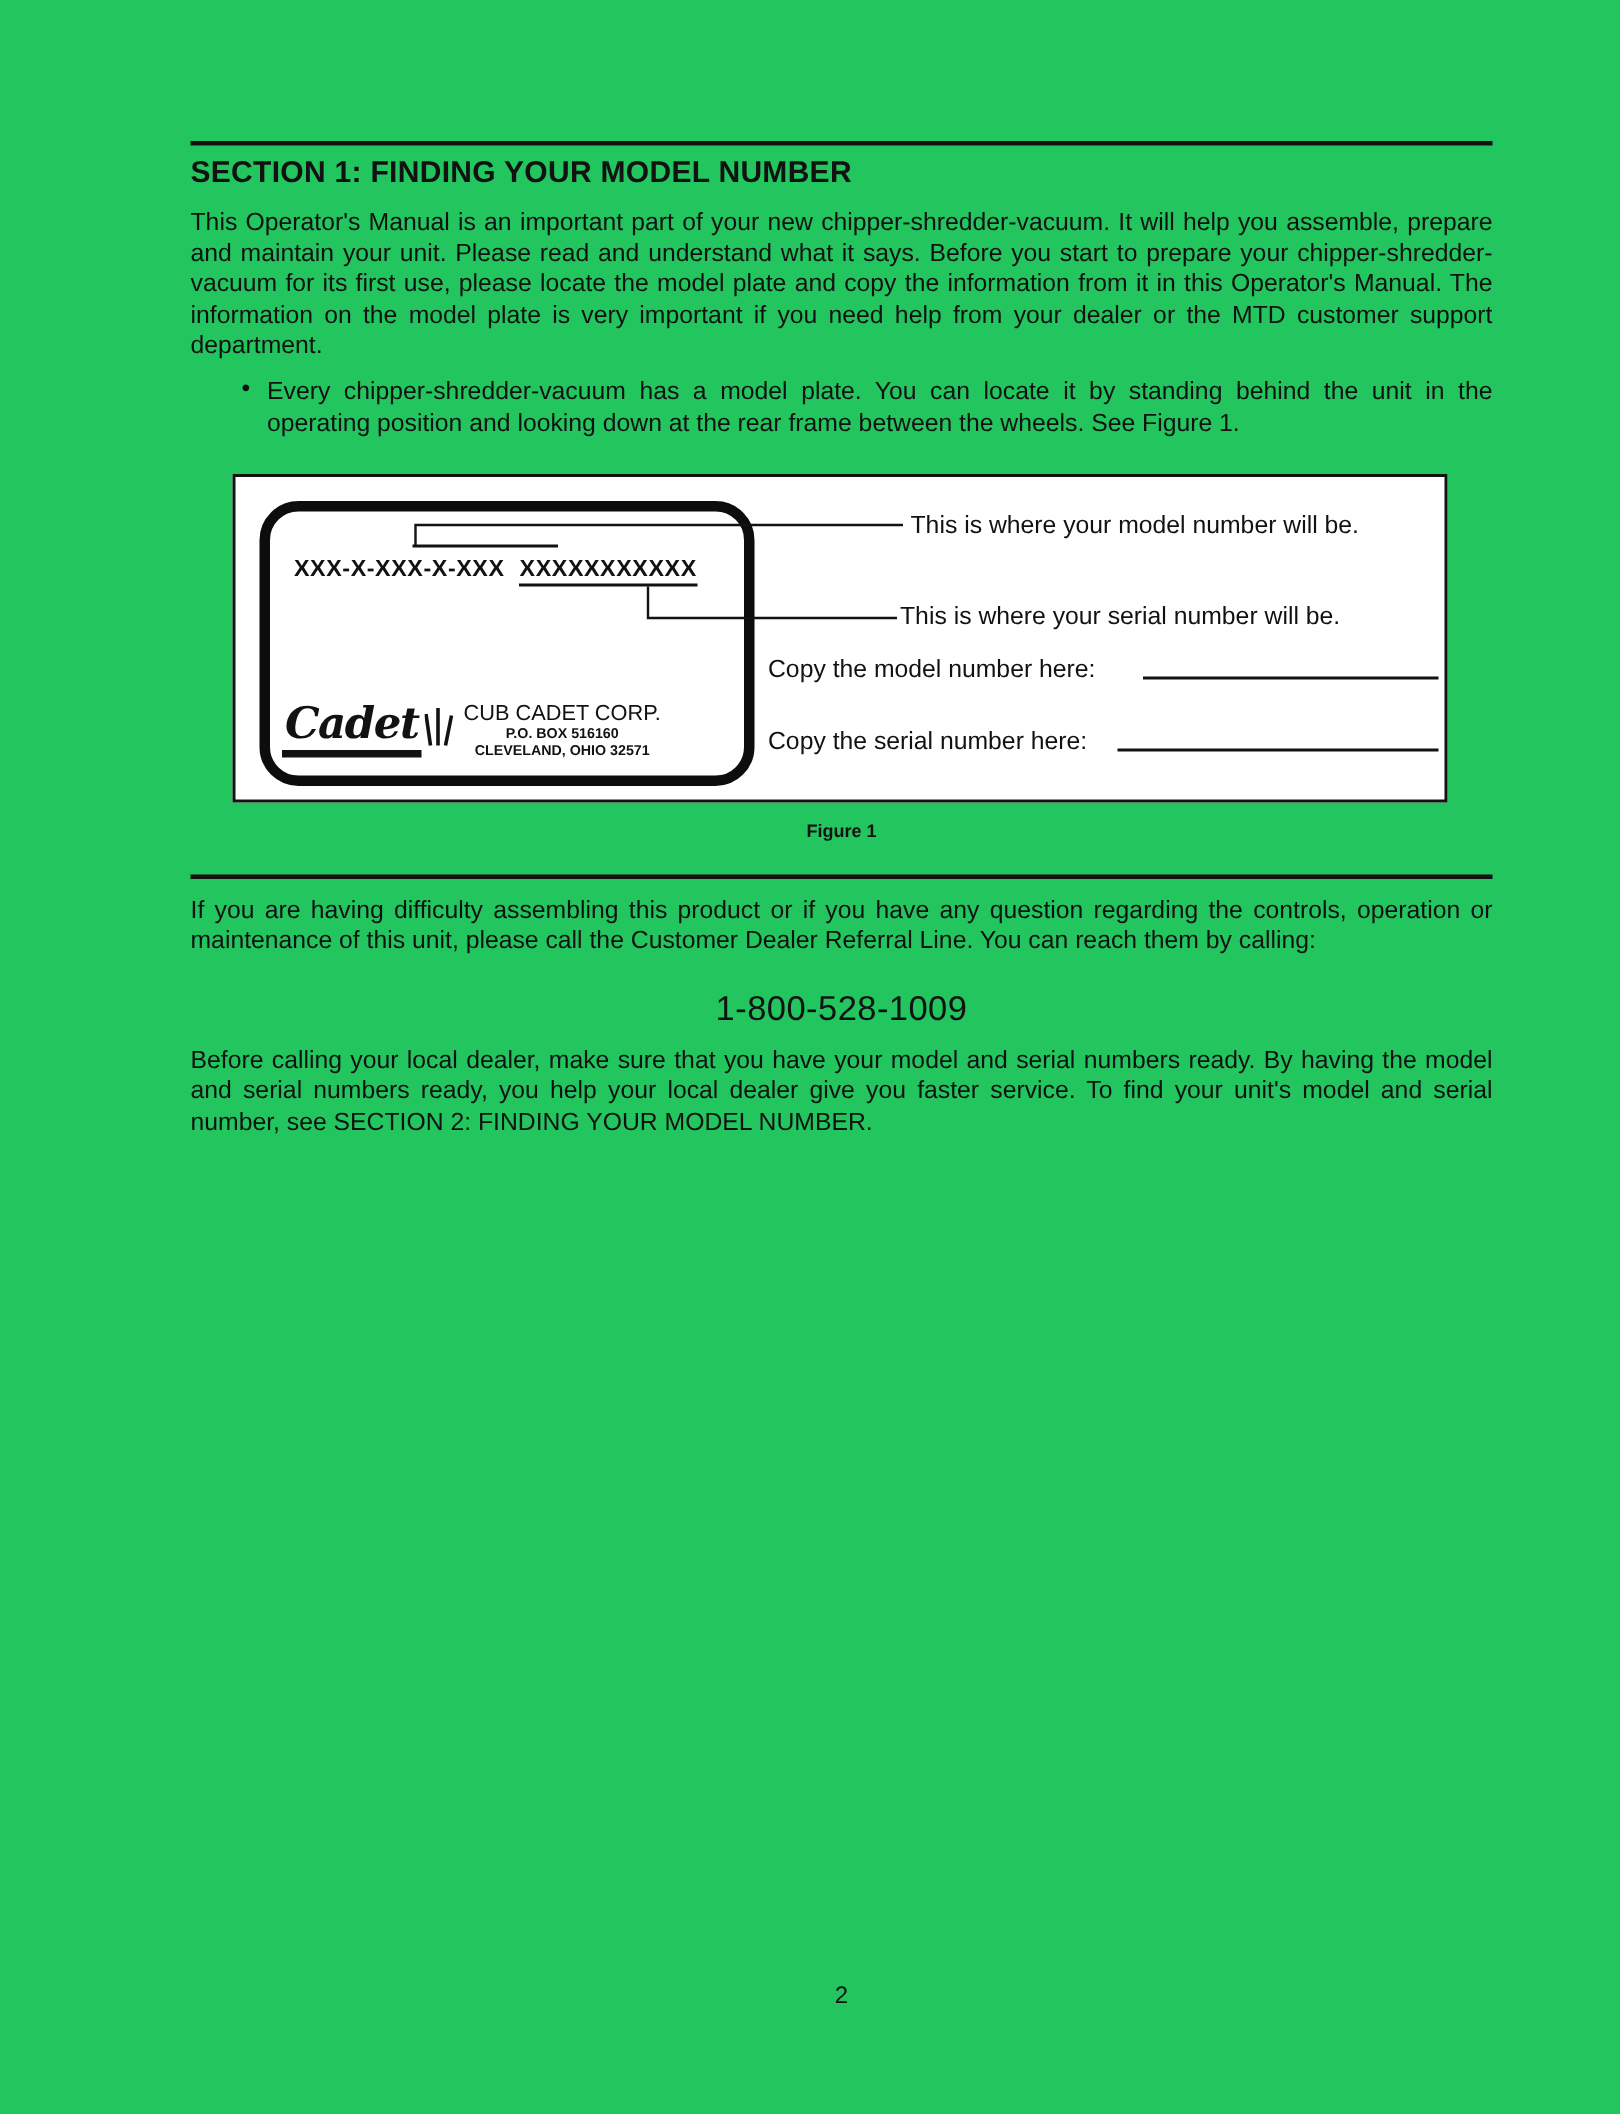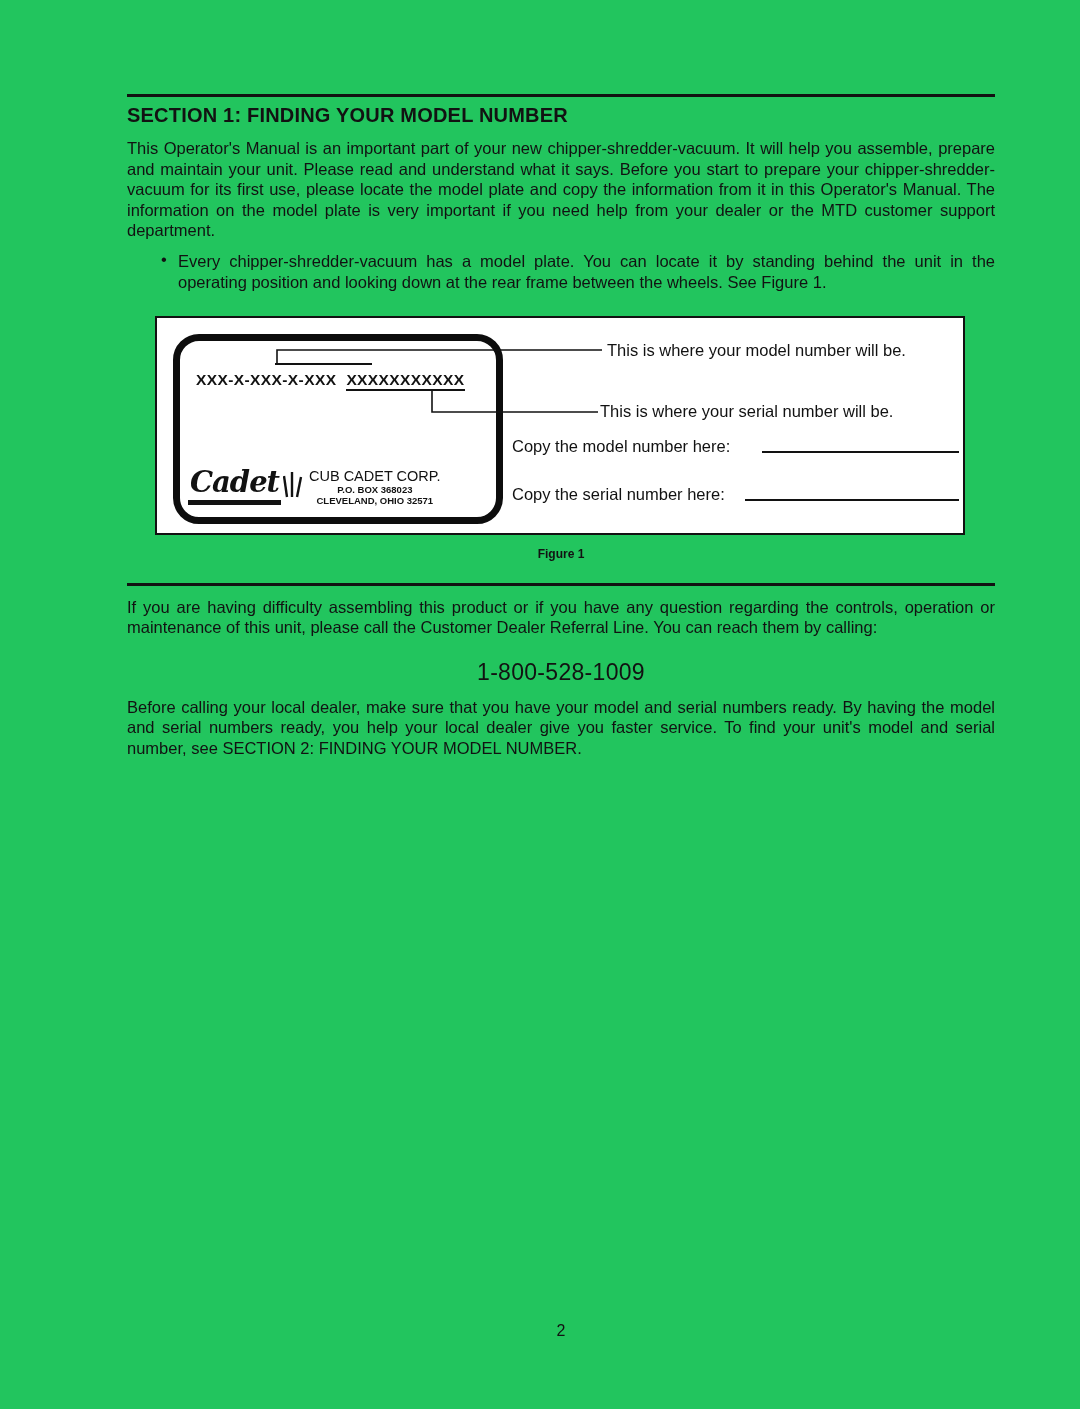--- a/index.html
+++ b/index.html
@@ -73,21 +73,21 @@
           <span class="logo-wrap">
             <span class="logo-script">Cadet</span>
           </span>
           <svg class="grass-icon" width="20" height="30" viewBox="0 0 20 30">
             <line x1="4" y1="29" x2="1" y2="8" stroke="#121212" stroke-width="2.4"></line>
             <line x1="9" y1="29" x2="9" y2="4" stroke="#121212" stroke-width="2.4"></line>
             <line x1="14" y1="29" x2="18" y2="9" stroke="#121212" stroke-width="2.4"></line>
           </svg>
           <div class="addr">
             <div class="corp">CUB CADET CORP.</div>
-            <div class="addr-small">P.O. BOX 368023</div>
+            <div class="addr-small">P.O. BOX 516160</div>
             <div class="addr-small">CLEVELAND, OHIO  32571</div>
           </div>
         </div>
       </div>
 
       <svg class="callout-svg" viewBox="0 0 806 215">
         <path d="M215 46 L118 46" stroke="#121212" stroke-width="2" fill="none"></path>
         <path d="M120 46 L120 32 L445 32" stroke="#121212" stroke-width="1.6" fill="none"></path>
         <path d="M275 73 L275 94 L441 94" stroke="#121212" stroke-width="1.6" fill="none"></path>
       </svg>

